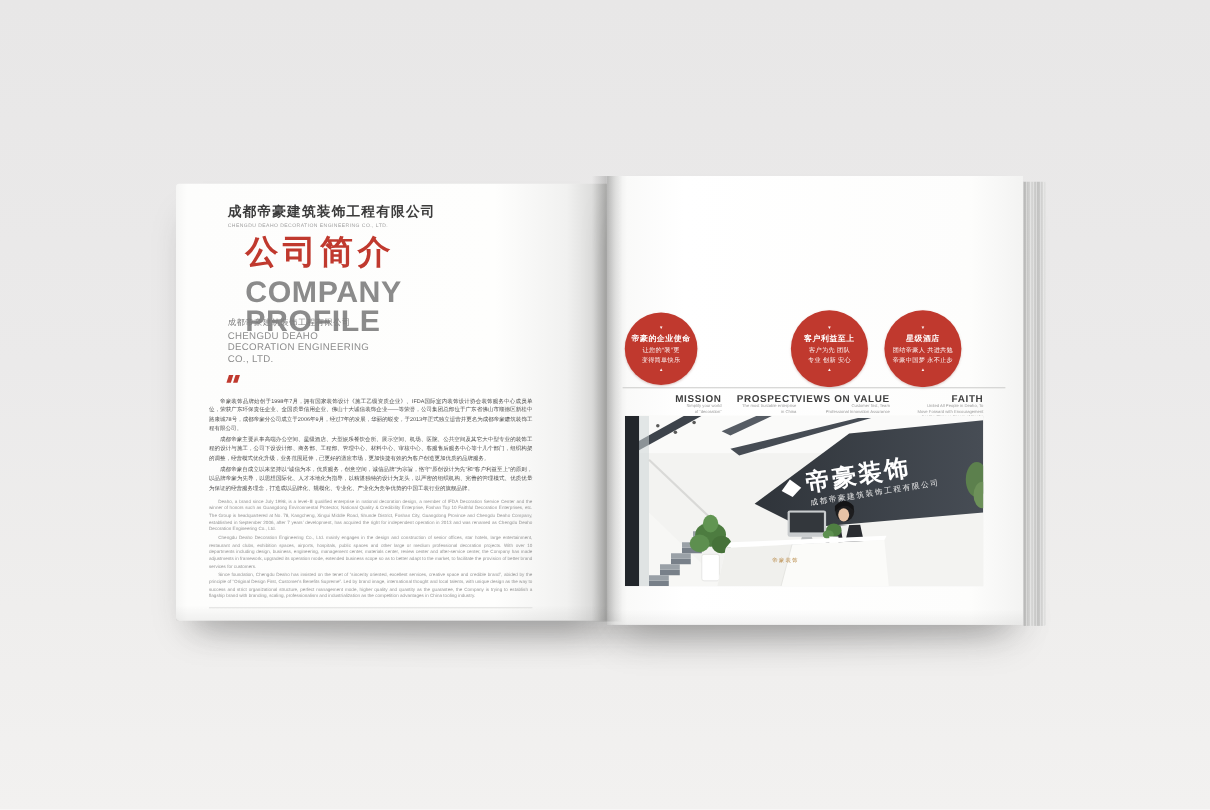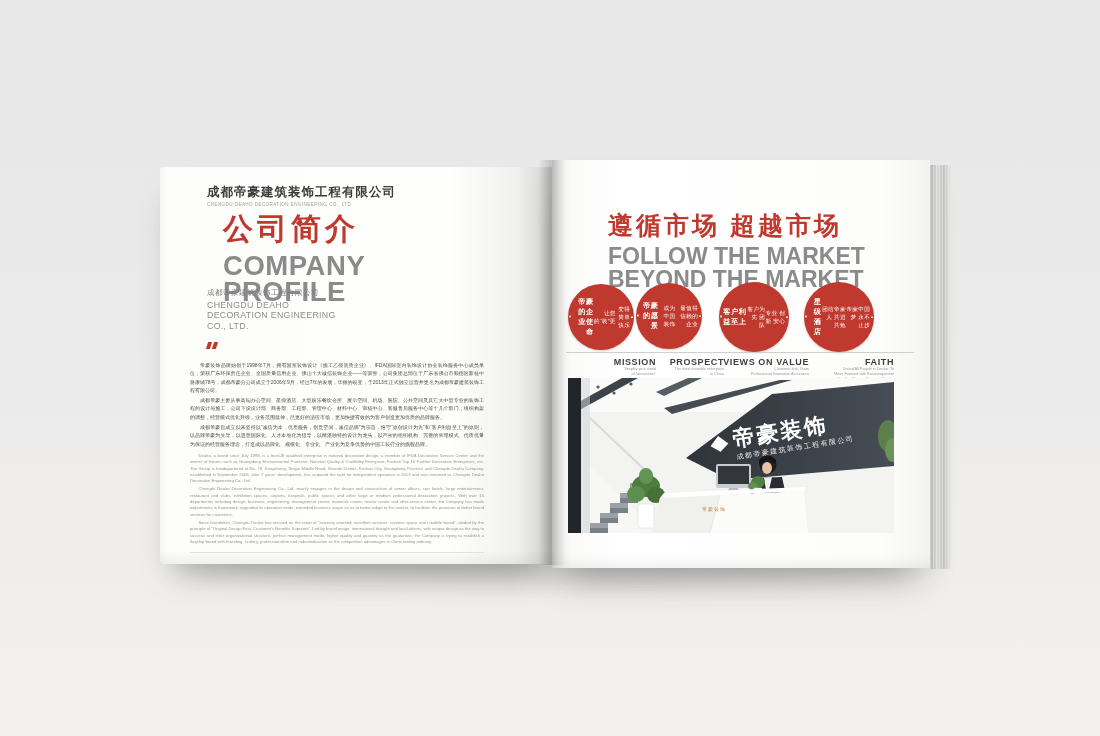--- a/index.html
+++ b/index.html
@@ -51,21 +51,21 @@
   .rp-pageno{font-size:15px;font-weight:bold;color:#3a3a3a;letter-spacing:.5px;}
   .rp-tagline{margin-top:2px;display:flex;align-items:center;justify-content:flex-end;gap:3px;}
   .rp-tagline .redline{width:62px;height:3px;background:#c0392e;}
   .rp-tagline .tg-text{font-size:3.8px;color:#9a9a9a;letter-spacing:.2px;white-space:nowrap;}
   .rp-tagline .redsq{width:3px;height:3px;background:#c0392e;}
   .rp-title{position:absolute;left:56px;top:49px;}
   .rp-title-zh{font-size:25px;font-weight:bold;letter-spacing:3px;color:#c0392e;}
   .rp-title-en{font-size:23px;font-weight:bold;line-height:.98;color:#8b8b8b;margin-top:3px;letter-spacing:0;}
   .circles-row{position:absolute;left:0;top:122px;width:378px;height:70px;}
   .value-circle{position:absolute;width:66px;height:66px;border-radius:50%;background:#c0392e;
-    color:#fff;text-align:right;display:flex;flex-direction:row;align-items:center;justify-content:center;
+    color:#fff;text-align:right;display:flex;flex-direction:column;align-items:center;justify-content:center;
     box-shadow:0 1px 2px rgba(120,30,25,.25);}
   .vc-tri{font-size:4px;line-height:1;color:rgba(255,255,255,.95);margin:2px 0;}
   .vc-title{font-size:7.2px;font-weight:bold;letter-spacing:.5px;margin:1px 0 2px;}
   .vc-line{font-size:5.6px;line-height:1.45;letter-spacing:.3px;color:rgba(255,255,255,.96);}
   .values-divider{position:absolute;left:14px;top:192px;width:348px;height:1px;background:#cfcfce;}
   .labels-row{position:absolute;left:0;top:197px;width:378px;}
   .value-label{position:absolute;width:110px;text-align:right;}
   .vl-title{font-size:9px;font-weight:bold;color:#3e3e3e;letter-spacing:.6px;}
   .vl-sub{font-size:3.8px;line-height:1.35;color:#9b9b9b;}
   
@@ -111,41 +111,27 @@
       <div class="body-en">
         <p>Deaho, a brand since July 1998, is a level-Ⅲ qualified enterprise in national decoration design, a member of IFDA Decoration Service Center and the winner of honors such as Guangdong Environmental Protector, National Quality &amp; Credibility Enterprise, Foshan Top 10 Faithful Decoration Enterprises, etc. The Group is headquartered at No. 78, Kangcheng, Xingui Middle Road, Shunde District, Foshan City, Guangdong Province and Chengdu Deaho Company, established in September 2006, after 7 years' development, has acquired the right for independent operation in 2013 and was renamed as Chengdu Deaho Decoration Engineering Co., Ltd.</p>
         <p>Chengdu Deaho Decoration Engineering Co., Ltd. mainly engages in the design and construction of senior offices, star hotels, large entertainment, restaurant and clubs, exhibition spaces, airports, hospitals, public spaces and other large or medium professional decoration projects. With over 10 departments including design, business, engineering, management center, materials center, review center and after-service center, the Company has made adjustments in framework, upgraded its operation mode, extended business scope so as to better adapt to the market, to facilitate the provision of better brand services for customers.</p>
         <p>Since foundation, Chengdu Deaho has insisted on the tenet of “sincerity oriented, excellent services, creative space and credible brand”, abided by the principle of “Original Design First, Customer's Benefits Supreme”. Led by brand image, international thought and local talents, with unique design as the way to success and strict organizational structure, perfect management mode, higher quality and quantity as the guarantee, the Company is trying to establish a flagship brand with branding, scaling, professionalism and industrialization as the competition advantages in China tooling industry.</p>
       </div>
     </div>
   </section>
 
   <section class="page page-right">
 
-    <div class="rp-title">
-      <div class="rp-title-zh">遵循市场 超越市场</div>
-      <div class="rp-title-en">
-        <div>FOLLOW THE MARKET</div>
-        <div>BEYOND THE MARKET</div>
-      </div>
-    </div>
 
     <div class="circles-row">
       <div class="value-circle" style="left:16px;top:2px">
         <div class="vc-tri">▼</div>
         <div class="vc-title">帝豪的企业使命</div>
         <div class="vc-line">让您的“装”更</div>
         <div class="vc-line">变得简单快乐</div>
-        <div class="vc-tri">▲</div>
-      </div>
-      <div class="value-circle" style="left:84px;top:1px">
-        <div class="vc-tri">▼</div>
-        <div class="vc-title">帝豪的愿景</div>
-        <div class="vc-line">成为中国装饰</div>
-        <div class="vc-line">最值得信赖的企业</div>
         <div class="vc-tri">▲</div>
       </div>
       <div class="value-circle" style="left:167px;top:0;width:70px;height:70px">
         <div class="vc-tri">▼</div>
         <div class="vc-title">客户利益至上</div>
         <div class="vc-line">客户为先  团队</div>
         <div class="vc-line">专业  创新  安心</div>
         <div class="vc-tri">▲</div>
       </div>
       <div class="value-circle" style="left:252px;top:0;width:70px;height:70px">

